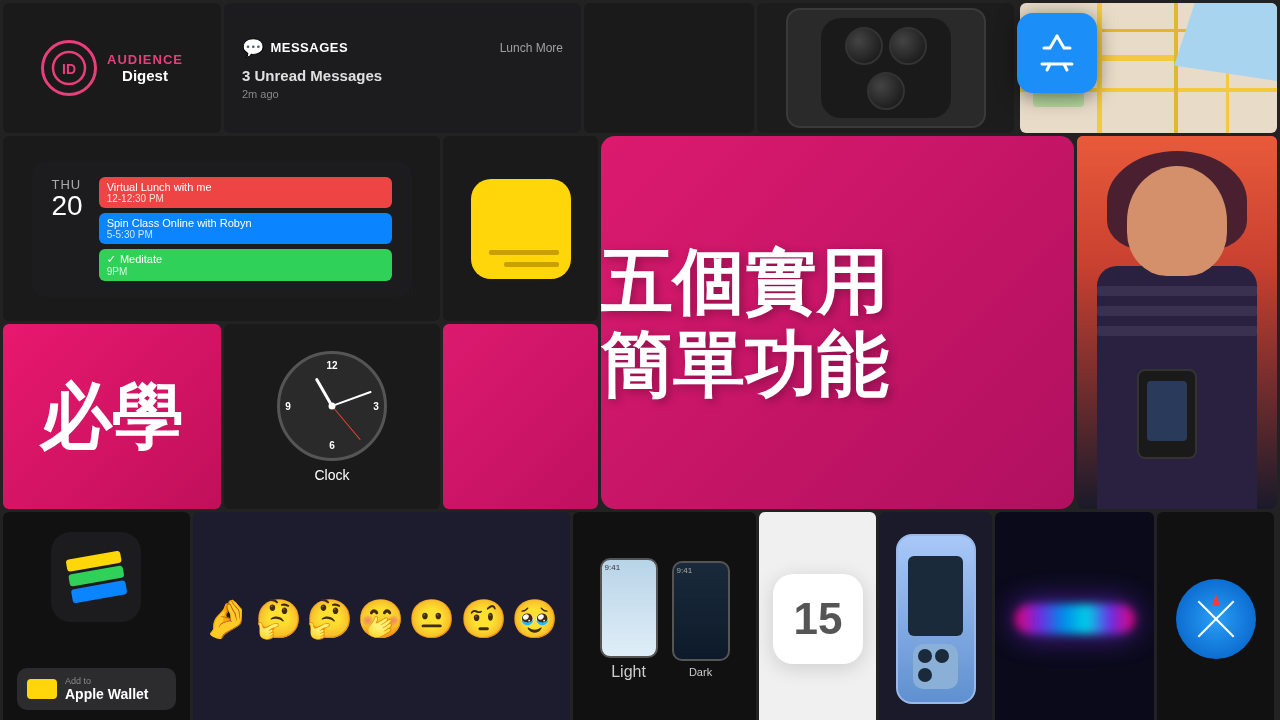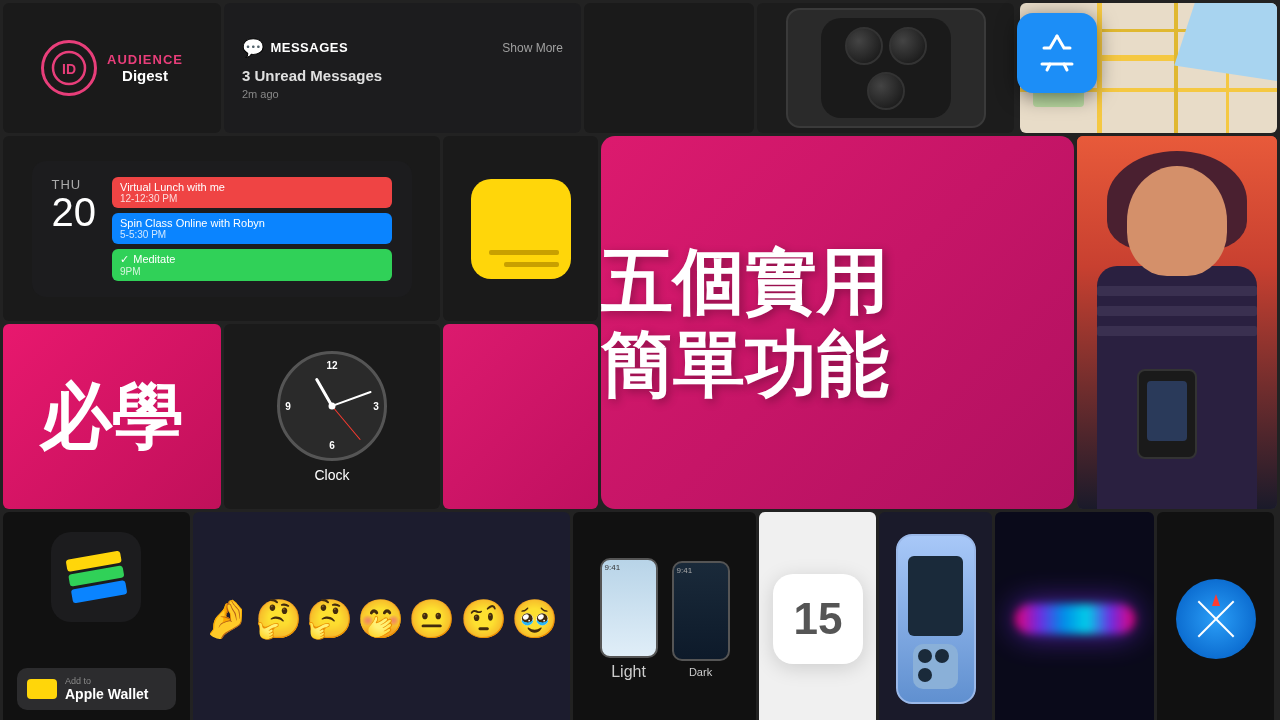--- a/index.html
+++ b/index.html
@@ -82,21 +82,21 @@
         </div>
       </div>
     </div>
 
     <div class="c r1c2">
       <div class="msg-header">
         <div style="display:flex; align-items:center;">
           <span class="msg-icon">💬</span>
           <span class="msg-title">MESSAGES</span>
         </div>
-        <span class="msg-show-more">Show More</span>
+        <span class="msg-show-more">Lunch More</span>
       </div>
       <div class="msg-content">3 Unread Messages</div>
       <div class="msg-time">2m ago</div>
     </div>
 
     <div class="c r1c3"></div>
 
     <div class="c" style="flex:1; background:#1c1c1c; display:flex; align-items:center; justify-content:center;">
 
       <div style="position:relative; width:200px; height:120px;">
@@ -142,21 +142,21 @@
 
   <div class="row" style="height:373px; gap:3px;">
 
     <div style="display:flex; flex-direction:column; gap:3px;">
 
       <div class="c" style="width:437px; height:185px; background:#1a1a1a; display:flex; align-items:center; justify-content:center;">
         <div style="background:#1c1c1e; border-radius:14px; padding:16px 20px; width:380px;">
           <div style="display:flex; gap:16px;">
             <div>
               <div style="color:#aaa; font-size:13px; letter-spacing:1px;">THU</div>
-              <div style="color:white; font-size:40px; font-weight:200; line-height:1;">20</div>
+              <div style="color:white; font-size:28px; font-weight:200; line-height:1;">20</div>
             </div>
             <div style="flex:1; display:flex; flex-direction:column; gap:5px;">
               <div style="background:#ef4444; border-radius:6px; padding:4px 8px; font-size:11px; color:white;">
                 <div>Virtual Lunch with me</div>
                 <div style="font-size:10px; opacity:0.8;">12-12:30 PM</div>
               </div>
               <div style="background:#0a84ff; border-radius:6px; padding:4px 8px; font-size:11px; color:white;">
                 <div>Spin Class Online with Robyn</div>
                 <div style="font-size:10px; opacity:0.8;">5-5:30 PM</div>
               </div>

